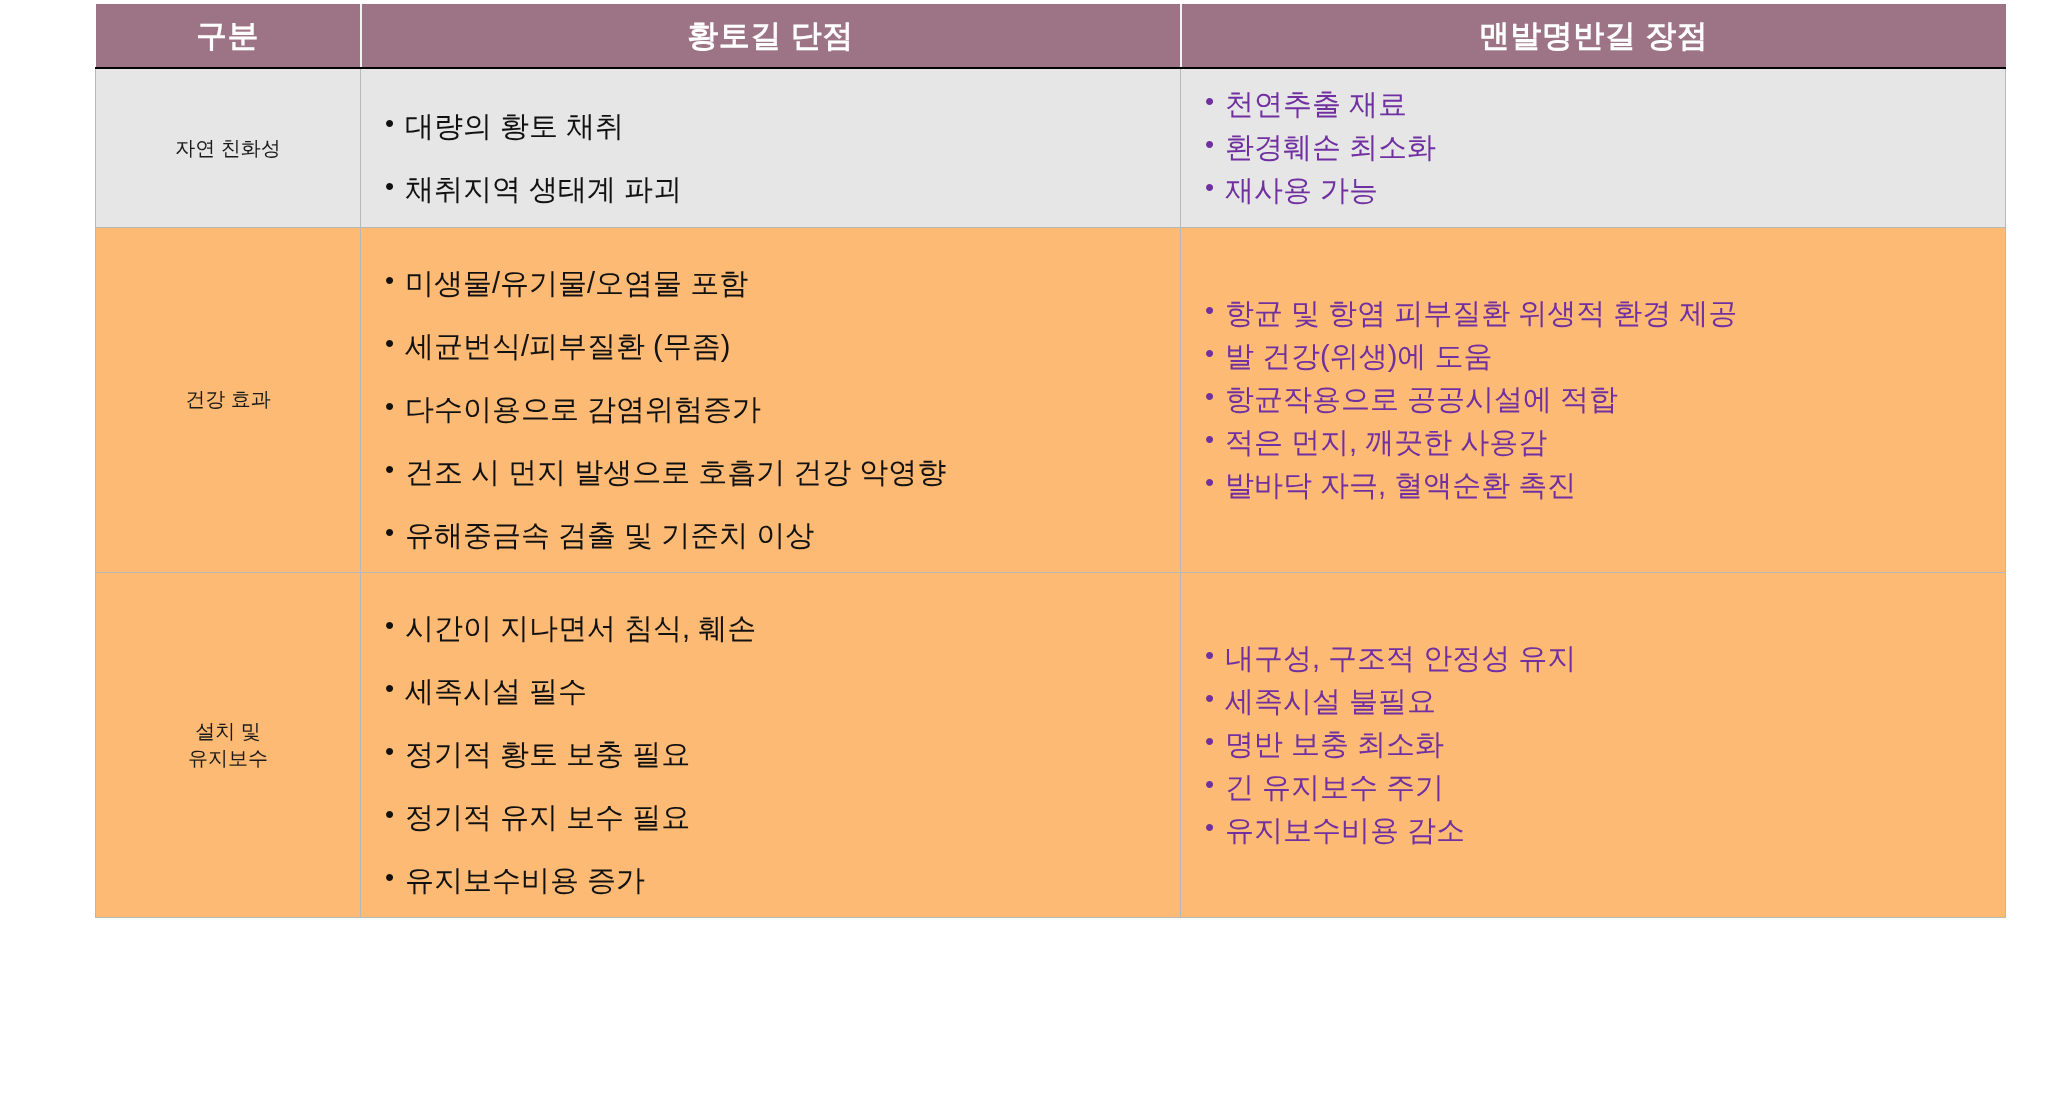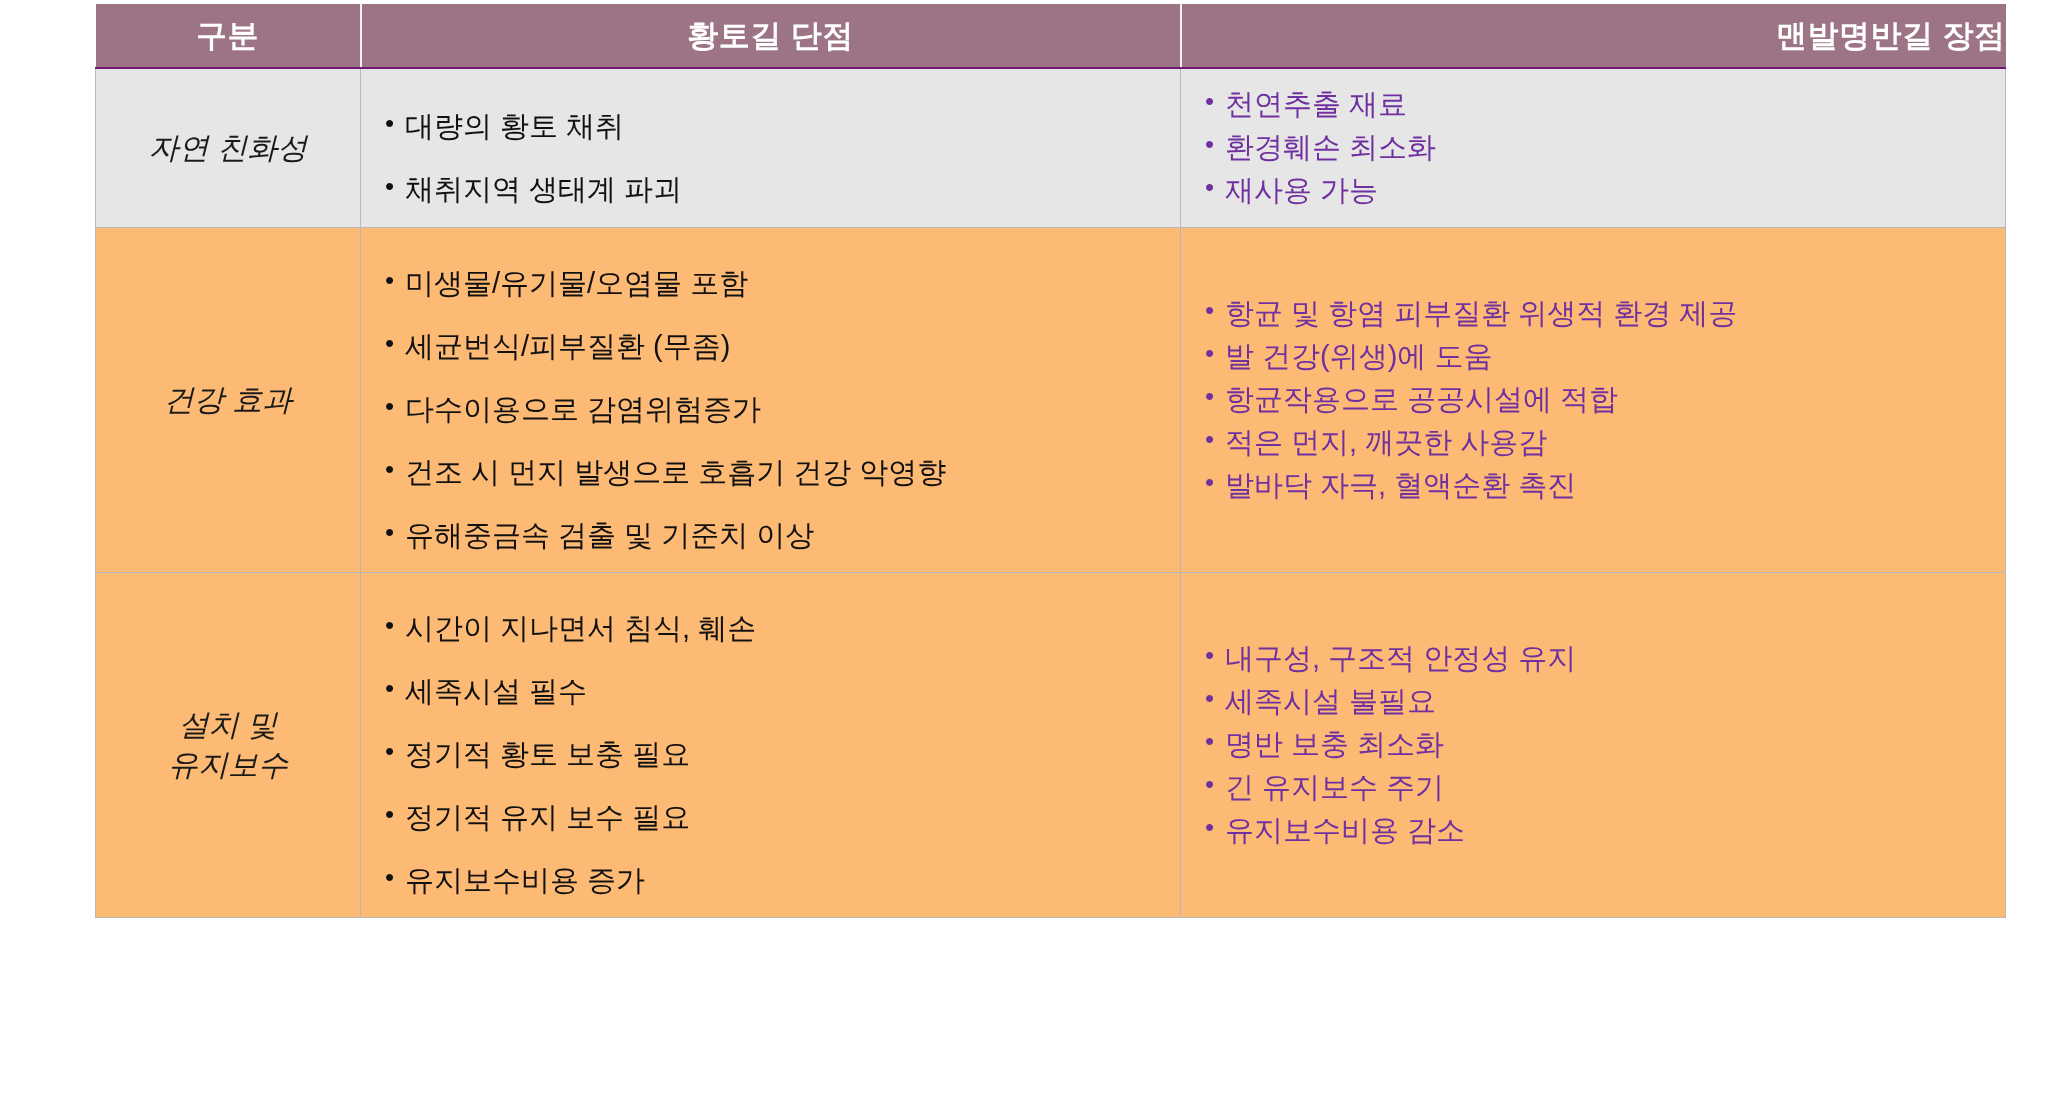--- a/index.html
+++ b/index.html
@@ -45,41 +45,40 @@
     background: #9d7485;
     color: #ffffff;
     font-size: 31px;
     font-weight: bold;
     letter-spacing: 0.5px;
     height: 63px;
     padding: 0;
     text-align: center;
     vertical-align: middle;
     border-right: 2px solid #f2f2f2;
-    border-bottom: 2px solid #701a75;
+    border-bottom: 2px solid #000000;
   }
-  thead th:last-child { border-right: none; text-align: right; }
+  thead th:last-child { border-right: none; }
 
   
   tbody td {
     border: 1px solid #b8b8b8;
     padding: 0;
     vertical-align: middle;
   }
 
   tbody tr.shade td { background: #e6e6e6; }
   tbody tr.plain td { background: #fdba74; }
 
   td.divcell {
     text-align: center;
-    font-size: 30px;
+    font-size: 20px;
     color: #1a1a1a;
     line-height: 1.32;
     padding: 6px 4px;
-    font-style: italic;
   }
   td.concell, td.procell {
     padding: 14px 0 14px 22px;
   }
   td.procell { color: #7030a0; }
   td.concell { color: #111111; }
 
   ul.blist {
     list-style: none;
     margin: 0;

